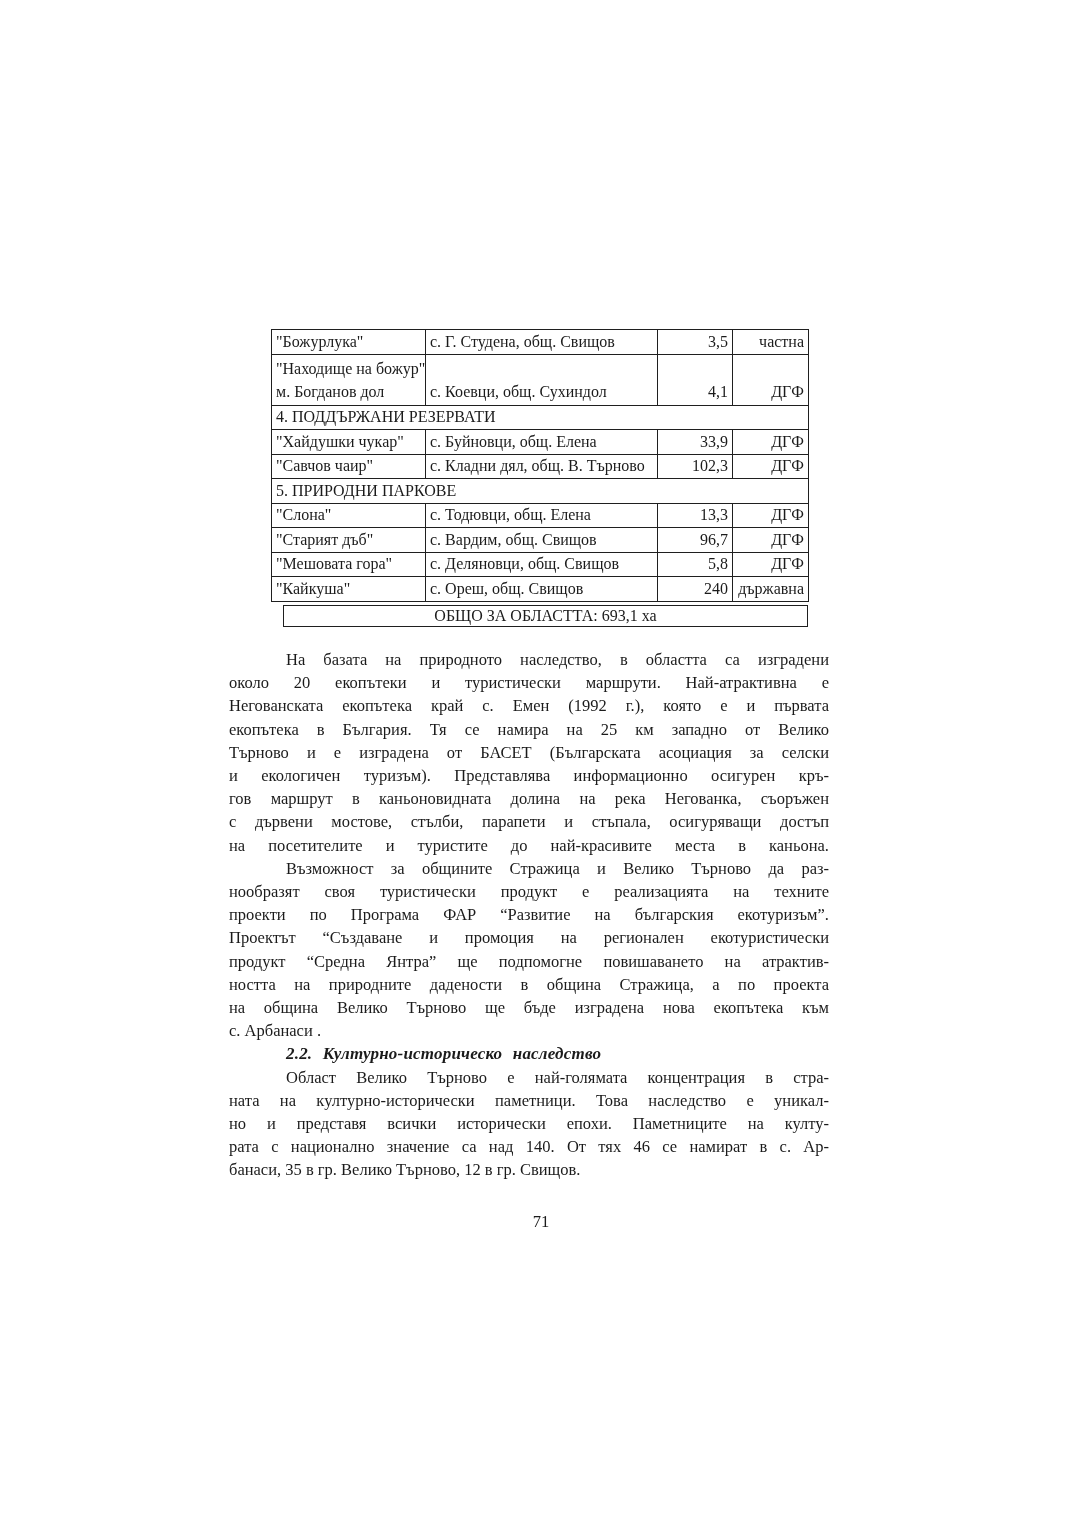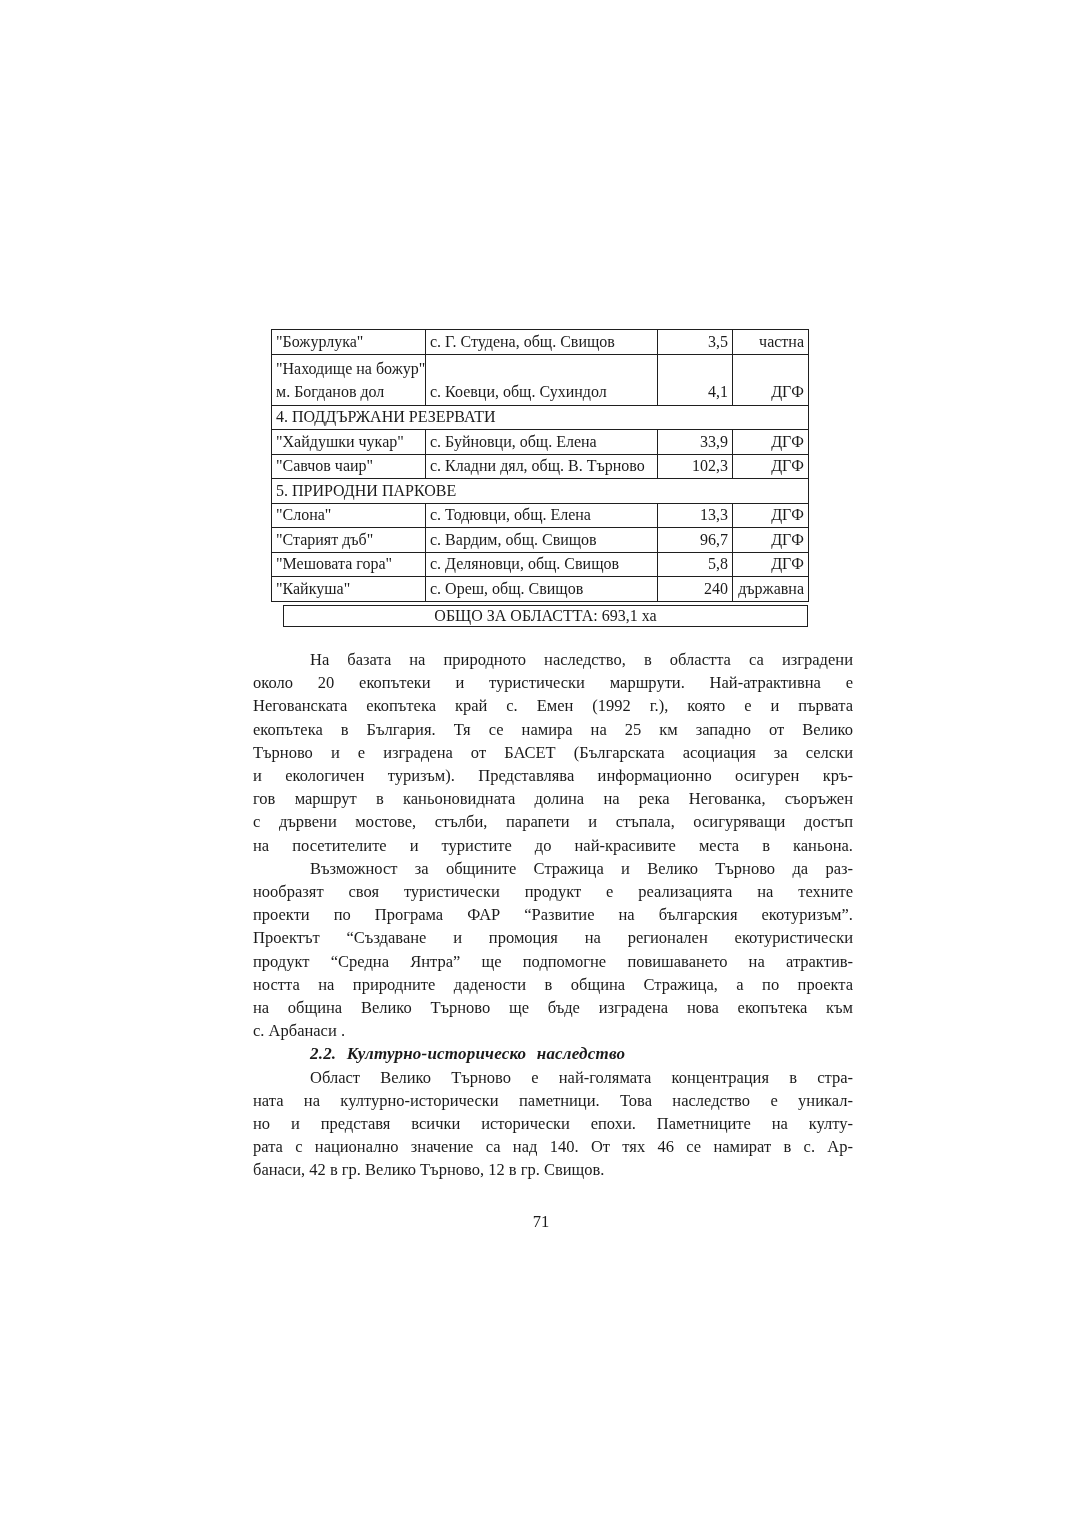--- a/index.html
+++ b/index.html
@@ -35,21 +35,21 @@
   .pa-table tr.row-section td { padding-left: 4px; margin-left: 36px; }
   .total-box {
     border: 1.5px solid #1f1f1f;
     margin: 3px 0 0 12px;
     height: 20px; line-height: 20px;
     text-align: center; font-size: 16px;
   }
 
   
   .body-block {
-    position: absolute; left: 253px; top: 648px; width: 600px;
+    position: absolute; left: 229px; top: 648px; width: 600px;
     font-size: 16.5px; line-height: 23.2px;
   }
   .para { margin: 0; }
   .line { text-align: justify; text-align-last: justify; }
   .line.flush { text-align-last: left; }
   .line.indent { text-indent: 57px; }
   .heading-line {
     font-weight: bold; font-style: italic;
     text-indent: 57px;
     word-spacing: 6px; letter-spacing: 0.2px;
@@ -160,19 +160,19 @@
       <div class="line">ността на природните дадености в община Стражица, а по проекта</div>
       <div class="line">на община Велико Търново ще бъде изградена нова екопътека към</div>
       <div class="line flush">с. Арбанаси .</div>
     </div>
     <div class="heading-line">2.2. Културно-историческо наследство</div>
     <div class="para">
       <div class="line indent">Област Велико Търново е най-голямата концентрация в стра-</div>
       <div class="line">ната на културно-исторически паметници. Това наследство е уникал-</div>
       <div class="line">но и представя всички исторически епохи. Паметниците на култу-</div>
       <div class="line">рата с национално значение са над 140. От тях 46 се намират в с. Ар-</div>
-      <div class="line flush">банаси, 42 в гр. Велико Търново, 12 в гр. Свищов.</div>
+      <div class="line flush">банаси, 35 в гр. Велико Търново, 12 в гр. Свищов.</div>
     </div>
   </div>
 
   <div class="page-num">71</div>
 
 </div>
 
 </body></html>

